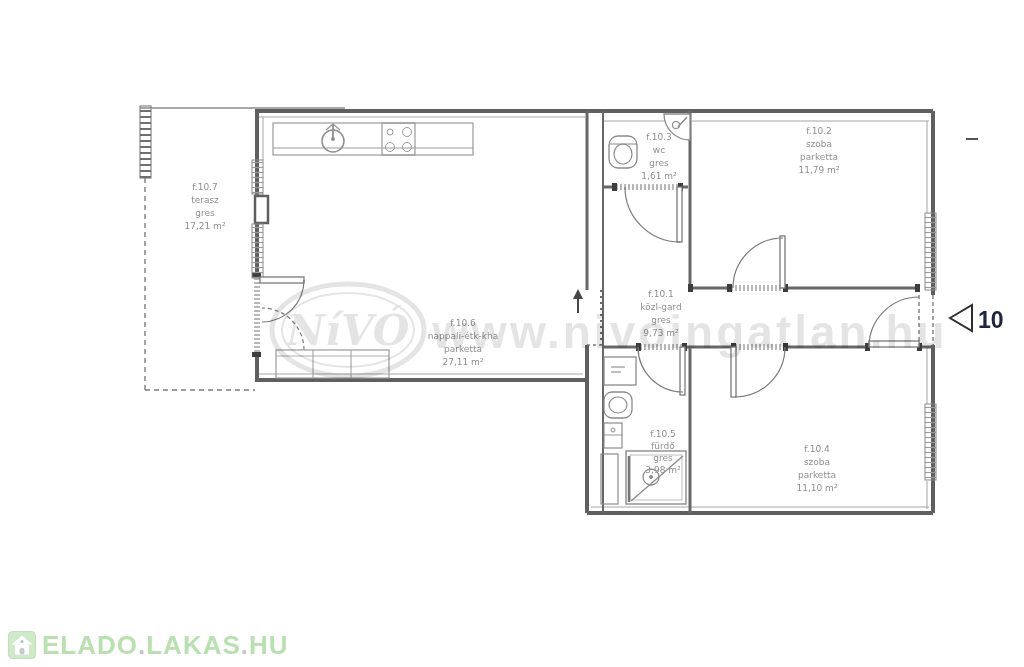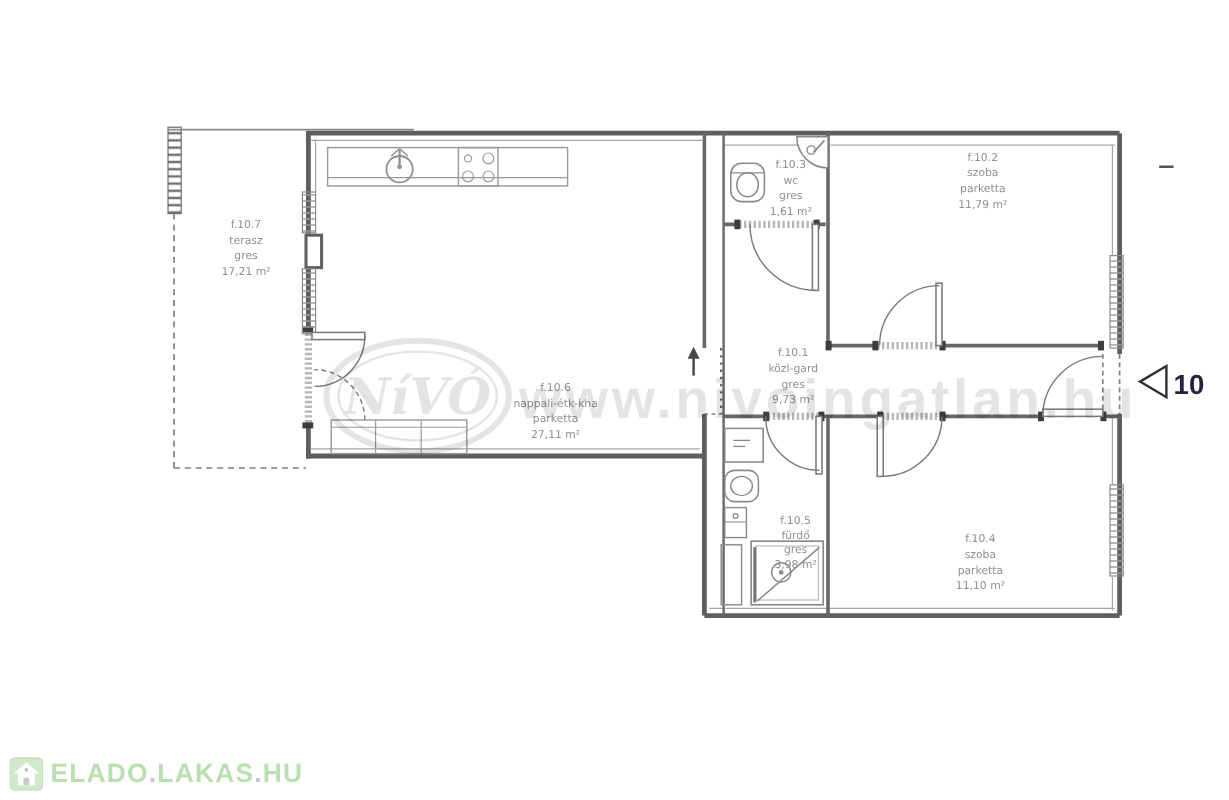--- a/index.html
+++ b/index.html
@@ -3,21 +3,21 @@
 <meta charset="utf-8">
 <style>
   html,body{margin:0;padding:0;background:#ffffff;}
   #stage{position:relative;width:1024px;height:667px;background:#fff;overflow:hidden;
          font-family:"DejaVu Sans", sans-serif;}
   #plan-svg{position:absolute;left:0;top:0;}
   .room-label{fill:#8f8f8f;font-size:9px;font-family:"DejaVu Sans",sans-serif;}
   .wm-url{font-family:"Liberation Sans",sans-serif;font-weight:bold;letter-spacing:3px;}
   .wm-logo{font-family:"DejaVu Serif",serif;font-weight:bold;font-style:italic;}
   #brand-logo{position:absolute;left:8px;top:631px;display:flex;align-items:center;gap:6px;}
-  #brand-text{font-family:"Liberation Sans",sans-serif;font-weight:bold;font-size:22px;
+  #brand-text{font-family:"Liberation Sans",sans-serif;font-weight:bold;font-size:26px;
               letter-spacing:1px;color:#b9e0b0;line-height:28px;}
   #brand-text .dot{color:#c6c6c6;}
   .marker-num{font-family:"Liberation Sans",sans-serif;font-weight:bold;font-size:23px;fill:#20243c;}
 </style>
 </head>
 <body>
 
 <div id="stage">
 
 <svg id="plan-svg" width="1024" height="667" viewBox="0 0 1024 667">

